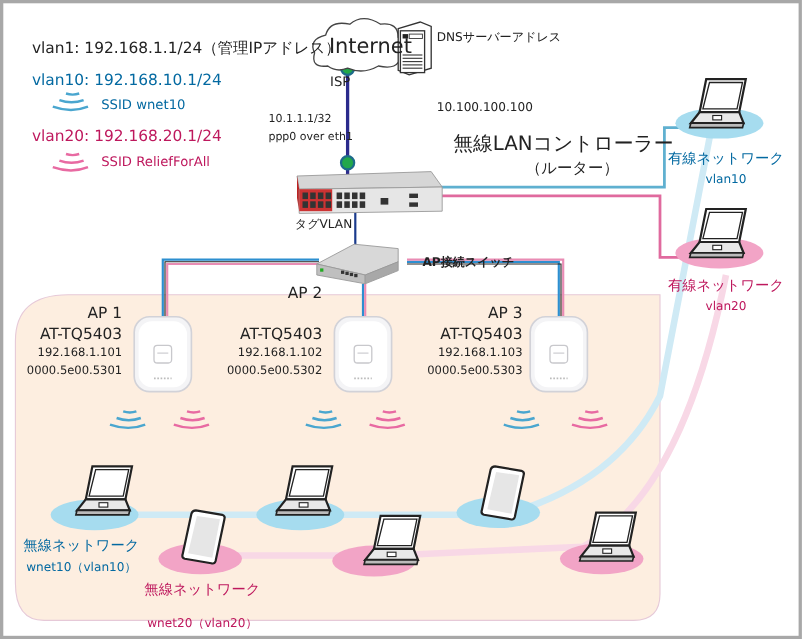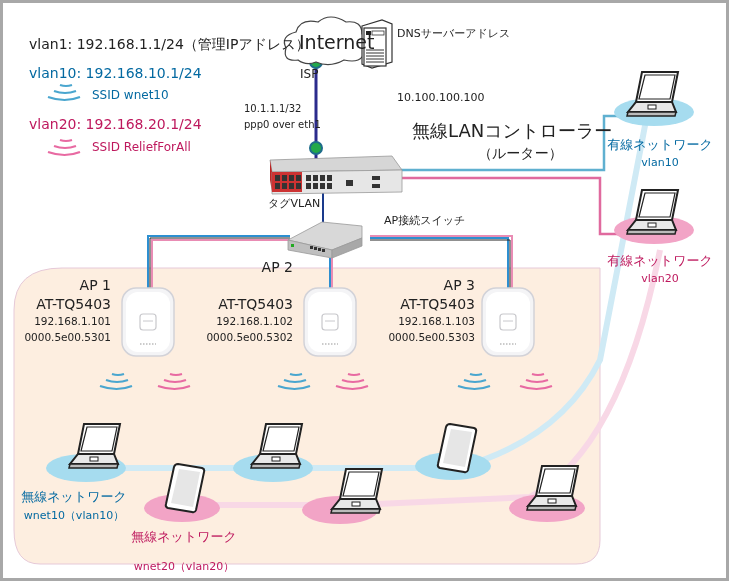--- a/index.html
+++ b/index.html
@@ -174,21 +174,21 @@
 <div class="t blk" style="left:300px;top:68px;font-size:12px;">ISP</div>
 <div class="t blk" style="left:397px;top:28px;font-size:11px;">DNSサーバーアドレス</div>
 <div class="t blk" style="left:397px;top:44px;font-size:11px;margin-top:48px;">10.100.100.100</div>
 
 <div class="t blk" style="left:244px;top:104px;font-size:10px;">10.1.1.1/32</div>
 <div class="t blk" style="left:244px;top:120px;font-size:10px;">ppp0 over eth1</div>
 
 <div class="t blk" style="left:376px;top:122px;font-size:18px;margin-left:36px;">無線LANコントローラー</div>
 <div class="t blk" style="left:478px;top:146px;font-size:14px;">（ルーター）</div>
 <div class="t blk" style="left:268px;top:198px;font-size:11px;">タグVLAN</div>
-<div class="t blk" style="left:384px;top:215px;font-size:11px;">AP接続スイッチ</div>
+<div class="t blk" style="left:384px;top:233px;font-size:11px;font-weight:bold;">AP接続スイッチ</div>
 
 <div>
   <div class="t blk r" style="right:618px;top:278px;font-size:14px;">AP 1</div>
   <div class="t blk r" style="right:618px;top:297px;font-size:14px;">AT-TQ5403</div>
   <div class="t blk r" style="right:618px;top:316px;font-size:10.5px;">192.168.1.101</div>
   <div class="t blk r" style="right:618px;top:332px;font-size:10.5px;">0000.5e00.5301</div>
 </div>
 <div>
   <div class="t blk r" style="right:436px;top:260px;font-size:14px;">AP 2</div>
   <div class="t blk r" style="right:436px;top:297px;font-size:14px;">AT-TQ5403</div>

